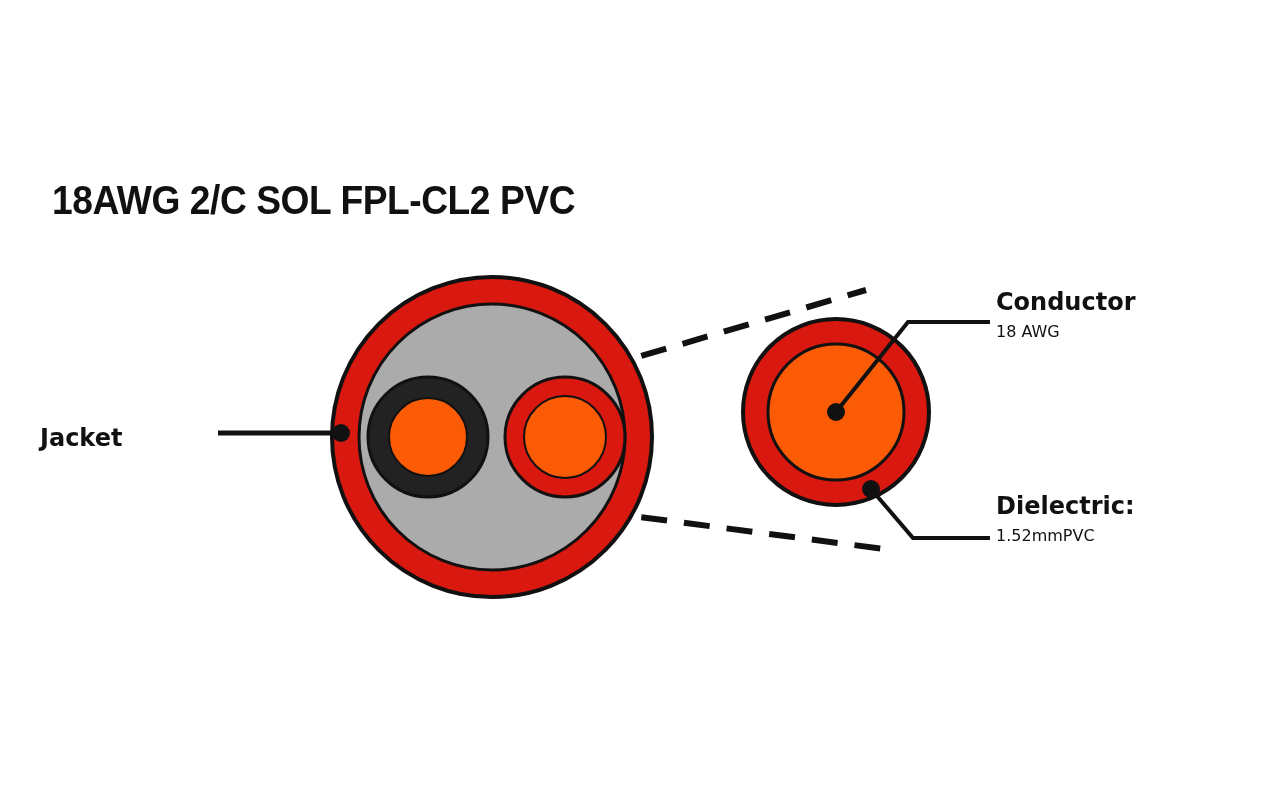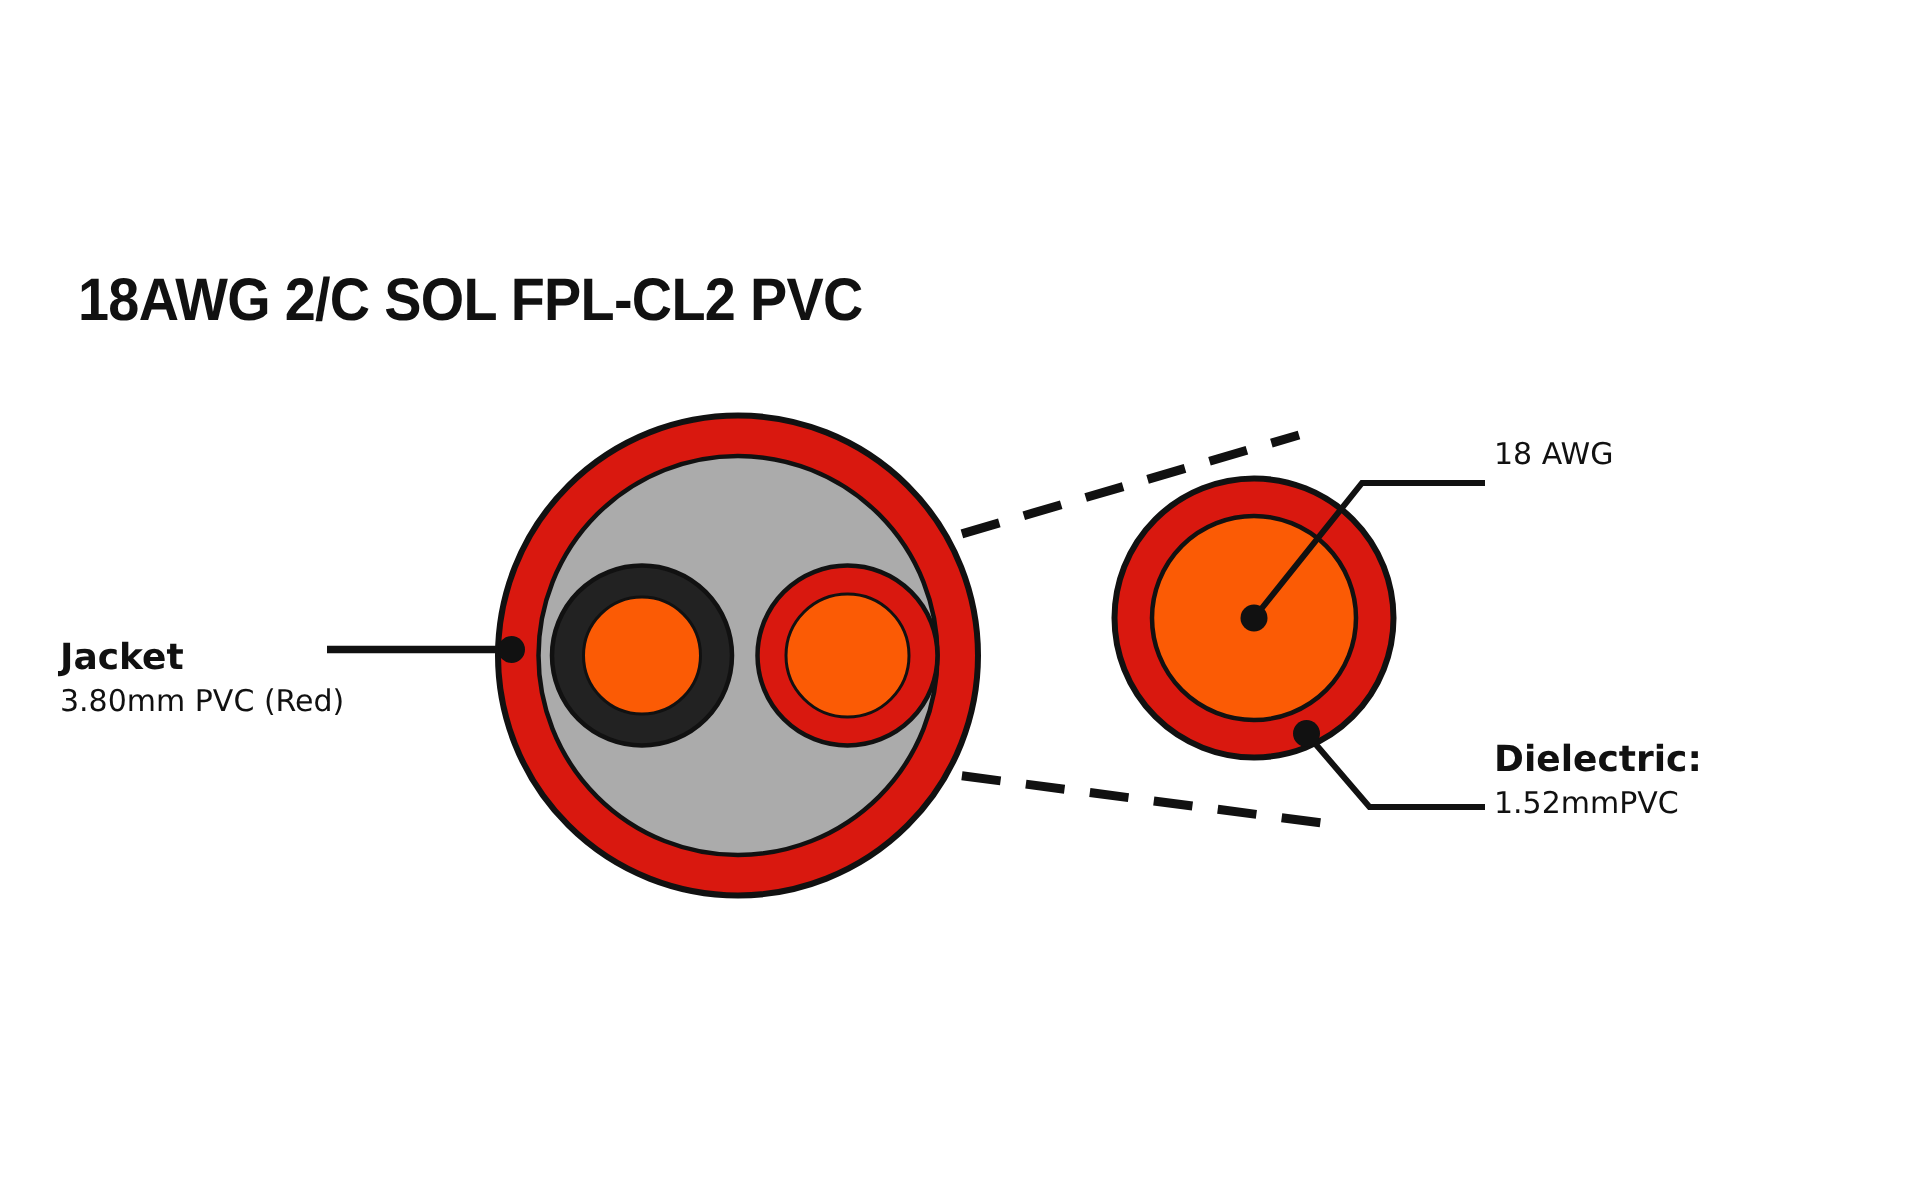--- a/index.html
+++ b/index.html
@@ -42,21 +42,21 @@
   .callout .co-head {
     font-family: "DejaVu Sans", sans-serif;
     font-weight: bold;
     font-size: 24px;
     line-height: 29px;
     color: #111111;
   }
   .callout .co-line {
     font-family: "DejaVu Sans", sans-serif;
     font-weight: normal;
-    font-size: 20px;
+    font-size: 16px;
     line-height: 29px;
     color: #111111;
   }
   #callout-jacket { left: 40px; top: 424px; }
   #callout-conductor { left: 996px; top: 288px; }
   #callout-dielectric { left: 996px; top: 492px; }
   svg { display: block; }
 </style>
 </head>
 <body>
@@ -102,24 +102,24 @@
       <polyline points="836,412 908,322 990,322" fill="none" stroke="#111111" stroke-width="4"></polyline>
       <circle cx="836" cy="412" r="9" fill="#111111"></circle>
 
       <polyline points="871,489 913,538 990,538" fill="none" stroke="#111111" stroke-width="4"></polyline>
       <circle cx="871" cy="489" r="9" fill="#111111"></circle>
     </g>
   </svg>
 
   <div class="callout" id="callout-jacket">
     <div class="co-head">Jacket</div>
-    <div class="co-line">3.80mm PVC (Red)</div>
   </div>
 
   <div class="callout" id="callout-conductor">
+    <div class="co-head">Conductor</div>
     <div class="co-line">18 AWG</div>
   </div>
 
   <div class="callout" id="callout-dielectric">
     <div class="co-head">Dielectric:</div>
     <div class="co-line">1.52mmPVC</div>
   </div>
 
 </div>
 

